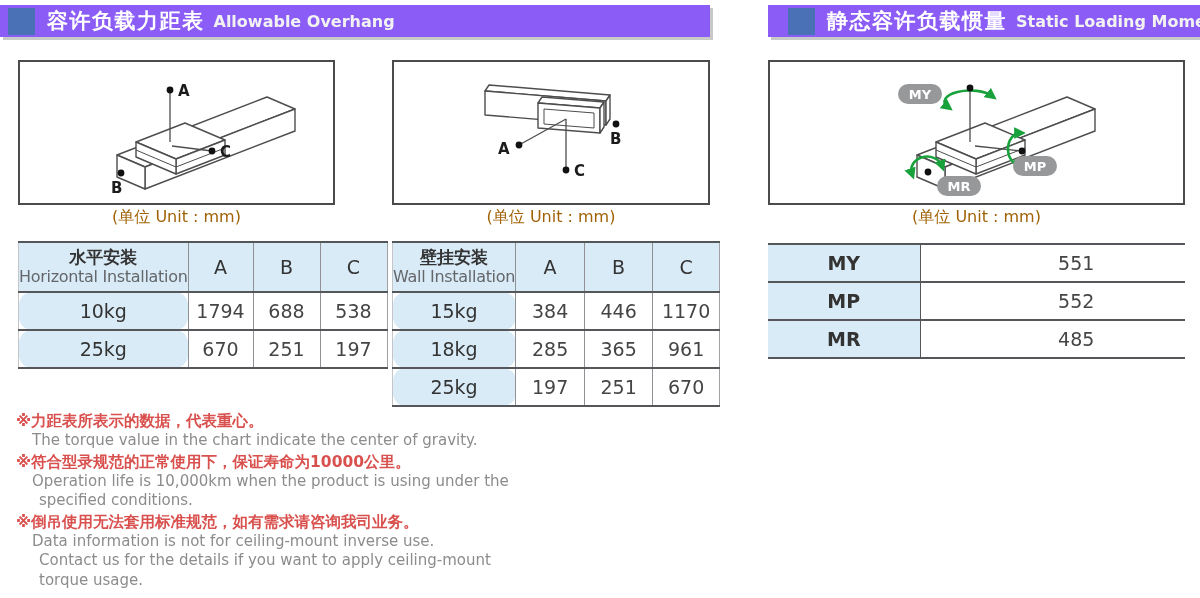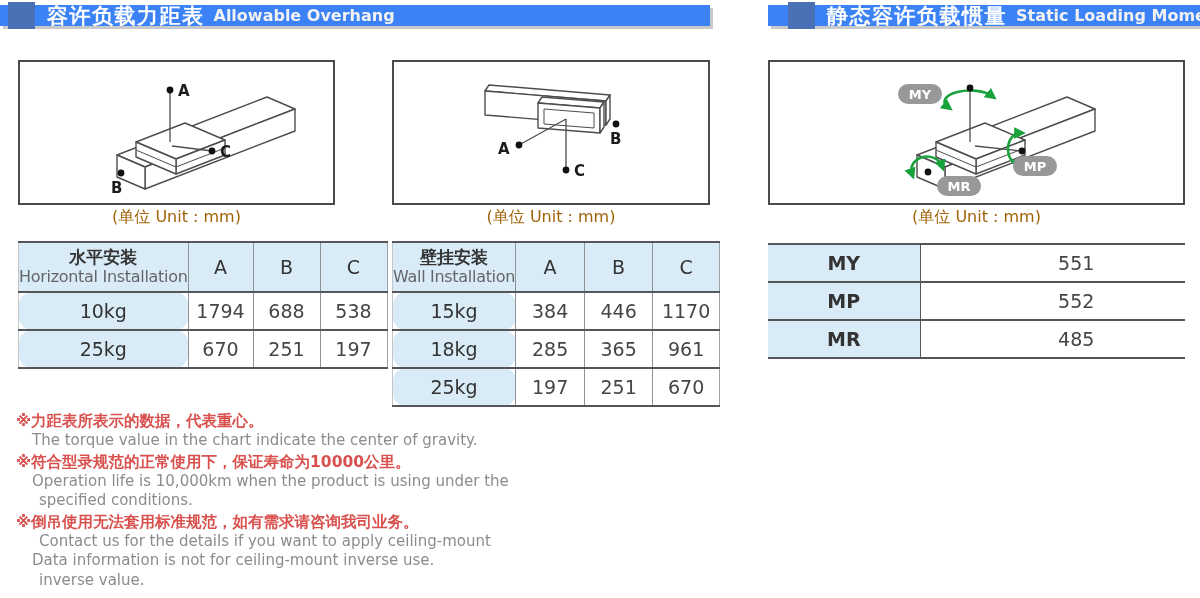--- a/index.html
+++ b/index.html
@@ -1,21 +1,21 @@
 <!DOCTYPE html>
 <html><head>
 <meta charset="utf-8">
 <style>
   * { margin:0; padding:0; box-sizing:border-box; }
   html,body { width:1200px; height:598px; background:#ffffff;
     font-family:"DejaVu Sans","Liberation Sans",sans-serif; color:#3a3a3a; }
   body { position:relative; overflow:hidden; }
 
   
-  .hdr { position:absolute; top:5px; height:21px; background:#3b82f6;
+  .hdr { position:absolute; top:5px; height:32px; background:#8b5cf6;
          box-shadow:3px 3px 0 #c9c9c9; display:flex; align-items:center; }
   .hdr-left  { left:0;    width:710px; }
   .hdr-right { left:768px; width:432px;padding-left:12px; }
   .hdr .sq { width:27px; height:27px; background:#4a71b5; margin:0 12px 0 8px; flex:0 0 auto; }
   .hdr .zh { color:#ffffff; font-size:21px; font-weight:bold; letter-spacing:1.5px; white-space:nowrap; }
   .hdr .en { color:#f2f2f2; font-size:16px; font-weight:bold; margin-left:9px; white-space:nowrap; }
 
   
   .dbox { position:absolute; top:60px; height:145px; border:2px solid #4b4b4b; background:#fff; }
   .dbox-1 { left:18px;  width:317px; }
@@ -260,16 +260,16 @@
   </tbody>
 </table>
 
 <div class="notes">
   <div class="note-zh">※力距表所表示的数据，代表重心。</div>
   <div class="note-en">The torque value in the chart indicate the center of gravity.</div>
   <div class="note-zh">※符合型录规范的正常使用下，保证寿命为10000公里。</div>
   <div class="note-en">Operation life is 10,000km when the product is using under the</div>
   <div class="note-en i2">specified conditions.</div>
   <div class="note-zh">※倒吊使用无法套用标准规范，如有需求请咨询我司业务。</div>
+  <div class="note-en">Data information is not for ceiling-mount inverse use.</div>
   <div class="note-en i2">Contact us for the details if you want to apply ceiling-mount</div>
-  <div class="note-en">Data information is not for ceiling-mount inverse use.</div>
-  <div class="note-en i2">inverse value.</div>
+  <div class="note-en i2">torque usage.</div>
 </div>
 
 </body></html>

